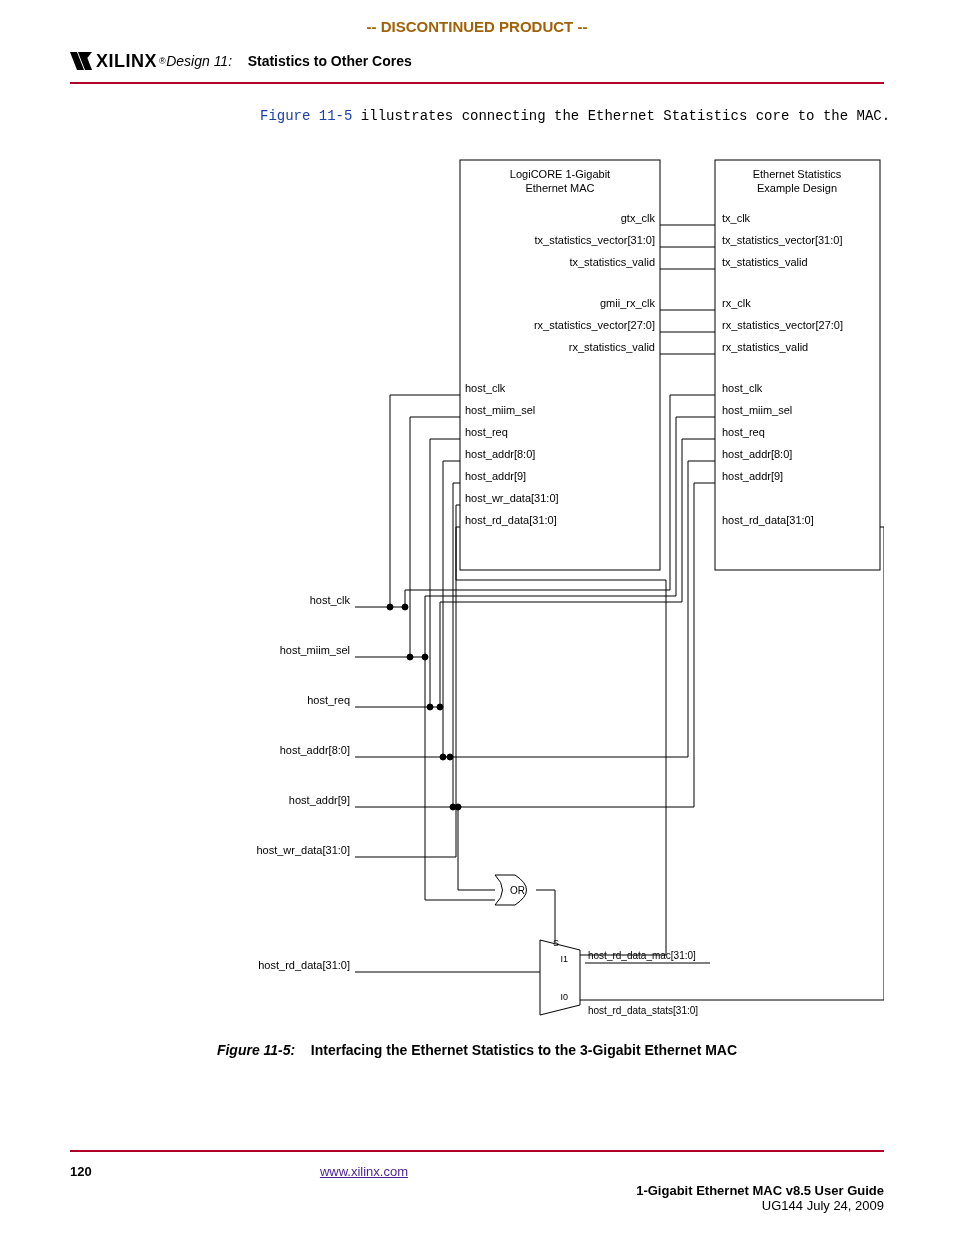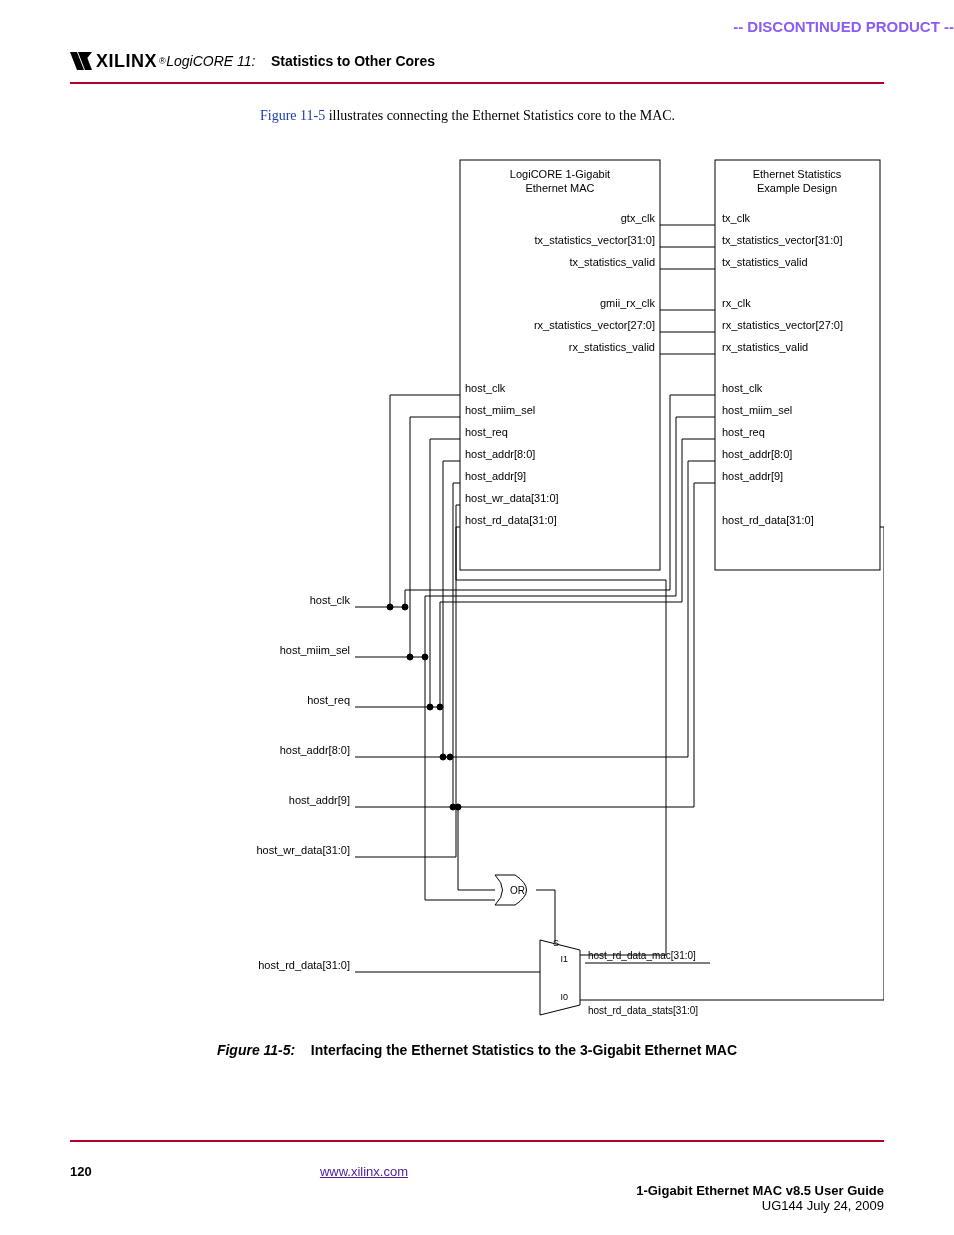--- a/index.html
+++ b/index.html
@@ -6,22 +6,22 @@
     margin: 0;
     padding: 0;
     font-family: Arial, Helvetica, sans-serif;
     background: #fff;
     width: 954px;
     height: 1235px;
     position: relative;
     overflow: hidden;
   }
   .banner {
-    text-align: right;
-    color: #8b5cf6;
+    text-align: center;
+    color: #a16207;
     font-weight: bold;
     font-size: 15px;
     padding-top: 18px;
   }
   .header-row {
     position: absolute;
     top: 46px;
     left: 70px;
     right: 70px;
     height: 30px;
@@ -44,21 +44,21 @@
   .chapter {
     font-size: 14px;
     font-family: Arial, sans-serif;
   }
   .chapter .chap-label { font-style: italic; }
   .chapter .chap-title { font-weight: bold; }
   .intro {
     position: absolute;
     top: 108px;
     left: 260px;
-    font-family: Liberation Serif, serif;
+    font-family: Liberation Mono, monospace;
     font-size: 14px;
   }
   .intro .figref { color: #1a3eaa; }
   .diagram-area {
     position: absolute;
     top: 150px;
     left: 70px;
     right: 70px;
     height: 870px;
     text-decoration: underline;
@@ -74,21 +74,21 @@
     font-size: 14px;
   }
   .figcaption .fignum { font-style: italic; font-weight: bold; margin-top: 6px; }
   .figcaption .figtitle { font-weight: bold; }
   .footer {
     position: absolute;
     bottom: 22px;
     left: 70px;
     right: 70px;
     border-top: 2px solid #b00028;
-    padding-top: 22px;
+    padding-top: 12px;
     display: flex;
     justify-content: space-between;
     font-size: 13px;
     font-family: Arial, sans-serif;
   }
   .footer .page { font-weight: bold; }
   .footer .link { color: #4c1d95; text-decoration: underline; }
   .footer .right { text-align: right; margin-top: 19px; }
   .footer .right .title { font-weight: bold; }
   text.sig-r { text-anchor: end; }
@@ -105,21 +105,21 @@
     <svg width="22" height="18" viewBox="0 0 22 18">
       <polygon points="0,0 7,0 14,18 7,18" fill="#000"></polygon>
       <polygon points="14,0 21,0 14,18 7,18" fill="#000" opacity="0.0"></polygon>
       <polygon points="8,0 15,0 22,18 15,18" fill="#000"></polygon>
       <polygon points="15,0 22,0 15,9" fill="#000"></polygon>
     </svg>
     <span>XILINX</span>
       <span class="reg">®</span>
   </div>
   <div class="chapter">
-    <span class="chap-label">LogiCORE 11:</span>
+    <span class="chap-label">Design 11:</span>
     <span>&nbsp;&nbsp;</span>
     <span class="chap-title">Statistics to Other Cores</span>
   </div>
 </div>
 
 <div class="intro">
   <span class="figref">Figure 11-5</span><span> illustrates connecting the Ethernet Statistics core to the MAC.</span>
 </div>
 
 <div class="diagram-area">

